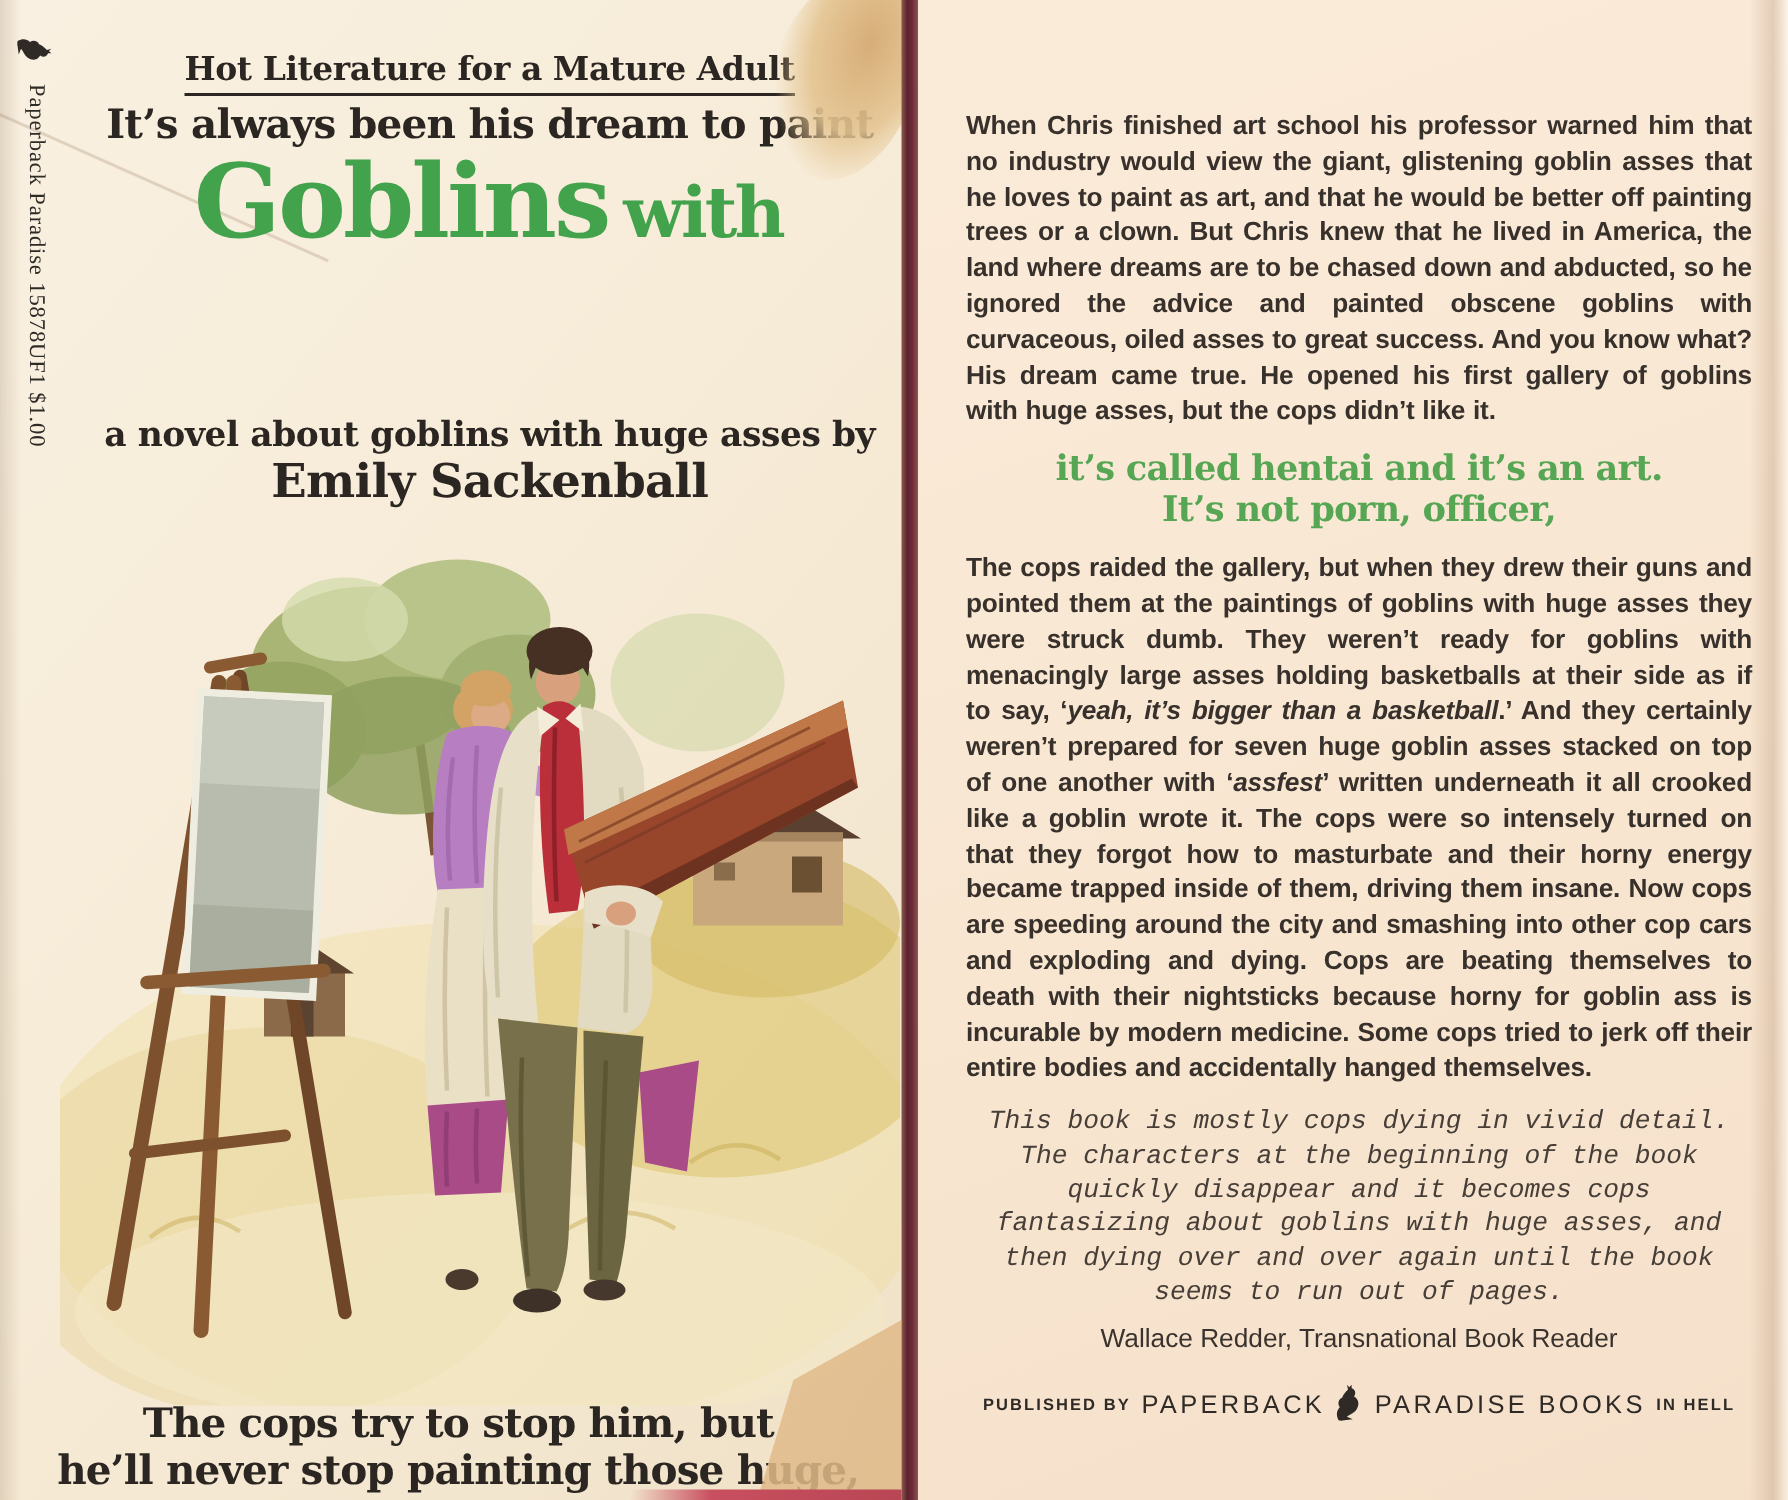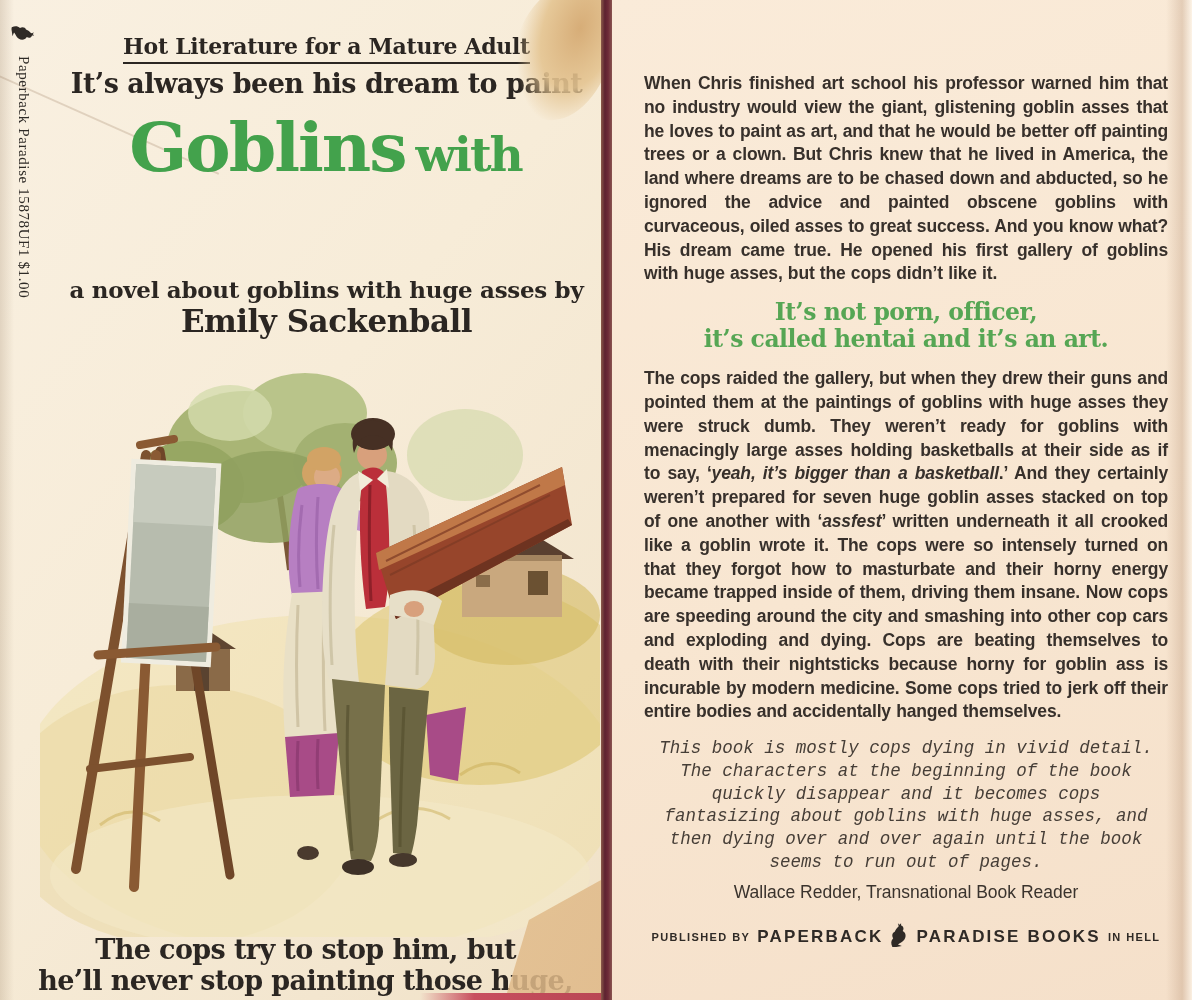--- a/index.html
+++ b/index.html
@@ -21,21 +21,21 @@
     font-family:"Liberation Serif",serif;font-size:15px;color:#2e2a26;letter-spacing:.6px;
   }
   .banner{position:absolute;left:60px;right:8px;top:33px;text-align:center;}
   .banner span{
     display:inline-block;font-weight:bold;font-size:22px;color:#2b2622;
     letter-spacing:-.3px;border-bottom:2.5px solid #2b2622;padding-bottom:3px;
   }
   .tagline{position:absolute;left:60px;right:8px;top:68px;text-align:center;
     font-weight:bold;font-size:27px;color:#2b2622;letter-spacing:-.5px;}
   .title{position:absolute;left:55px;right:5px;top:102px;text-align:center;
-    color:#43a24c;font-weight:bold;line-height:.98;letter-spacing:-2px;margin-top:12px;}
+    color:#43a24c;font-weight:bold;line-height:.98;letter-spacing:-2px;}
   .title .big{font-size:68px;}
   .title .small-with{font-size:47px;margin-left:10px;}
   .subtitle{position:absolute;left:60px;right:8px;top:276px;text-align:center;
     font-weight:bold;font-size:23px;color:#2b2622;letter-spacing:-.3px;}
   .author{position:absolute;left:60px;right:8px;top:303px;text-align:center;
     font-weight:bold;font-size:31px;color:#2b2622;letter-spacing:-.5px;}
   .cover-art{position:absolute;left:40px;top:355px;}
   .front-footer{position:absolute;left:10px;right:0;top:934px;text-align:center;
     font-weight:bold;font-size:27px;color:#2b2622;line-height:1.16;letter-spacing:-.6px;}
   
@@ -69,21 +69,21 @@
     font-size:23.5px;line-height:1.13;color:#56a654;letter-spacing:-.5px;}
   .bc-p2{margin-top:15px;}
   .rich .it{font-style:italic;}
   .bc-review{margin-top:13px;font-family:Liberation Mono, monospace;font-style:italic;
     font-weight:400;font-size:17.5px;line-height:1.3;color:#463e37;text-align:center;margin-left:6px;margin-right:6px;}
   .bc-attribution{margin-top:8px;font-family:"Liberation Sans",sans-serif;font-weight:400;
     font-size:17.5px;color:#3a332d;text-align:center;}
   .publisher-row{margin-top:19px;display:flex;align-items:center;justify-content:center;gap:7px;
     font-family:"Liberation Sans",sans-serif;color:#2f2a26;}
   .pub-small{font-size:11px;font-weight:700;letter-spacing:1.4px;}
-  .pub-big{font-size:17px;font-weight:700;letter-spacing:2.2px;}
+  .pub-big{font-size:17px;font-weight:400;letter-spacing:2.2px;}
   .kangaroo{flex:0 0 auto;}
 </style>
 </head>
 <body>
 
 <div class="front-cover">
   <div class="crease"></div>
 
   <div class="spine-logo">
     <svg width="18" height="24" viewBox="0 0 24 32">
@@ -216,22 +216,22 @@
 </div>
 
 <div class="seam"></div>
 
 <div class="back-cover">
   <div class="bc-inner">
 
     <p class="bc-body bc-p1">When Chris finished art school his professor warned him that no industry would view the giant, glistening goblin asses that he loves to paint as art, and that he would be better off painting trees or a clown. But Chris knew that he lived in America, the land where dreams are to be chased down and abducted, so he ignored the advice and painted obscene goblins with curvaceous, oiled asses to great success. And you know what? His dream came true. He opened his first gallery of goblins with huge asses, but the cops didn’t like it.</p>
 
     <div class="bc-quote">
+      <div>it’s called hentai and it’s an art.</div>
       <div>It’s not porn, officer,</div>
-      <div>it’s called hentai and it’s an art.</div>
     </div>
 
     <p class="bc-body bc-p2 rich"><span>The cops raided the gallery, but when they drew their guns and pointed them at the paintings of goblins with huge asses they were struck dumb. They weren’t ready for goblins with menacingly large asses holding basketballs at their side as if to say, ‘</span><span class="it">yeah, it’s bigger than a basketball</span><span>.’ And they certainly weren’t prepared for seven huge goblin asses stacked on top of one another with ‘</span><span class="it">assfest</span><span>’ written underneath it all crooked like a goblin wrote it. The cops were so intensely turned on that they forgot how to masturbate and their horny energy became trapped inside of them, driving them insane. Now cops are speeding around the city and smashing into other cop cars and exploding and dying. Cops are beating themselves to death with their nightsticks because horny for goblin ass is incurable by modern medicine. Some cops tried to jerk off their entire bodies and accidentally hanged themselves.</span></p>
 
     <div class="bc-review">This book is mostly cops dying in vivid detail. The characters at the beginning of the book quickly disappear and it becomes cops fantasizing about goblins with huge asses, and then dying over and over again until the book seems to run out of pages.</div>
     <div class="bc-attribution">Wallace Redder, Transnational Book Reader</div>
 
     <div class="publisher-row">
       <span class="pub-small">PUBLISHED BY</span>
       <span class="pub-big">PAPERBACK</span>

